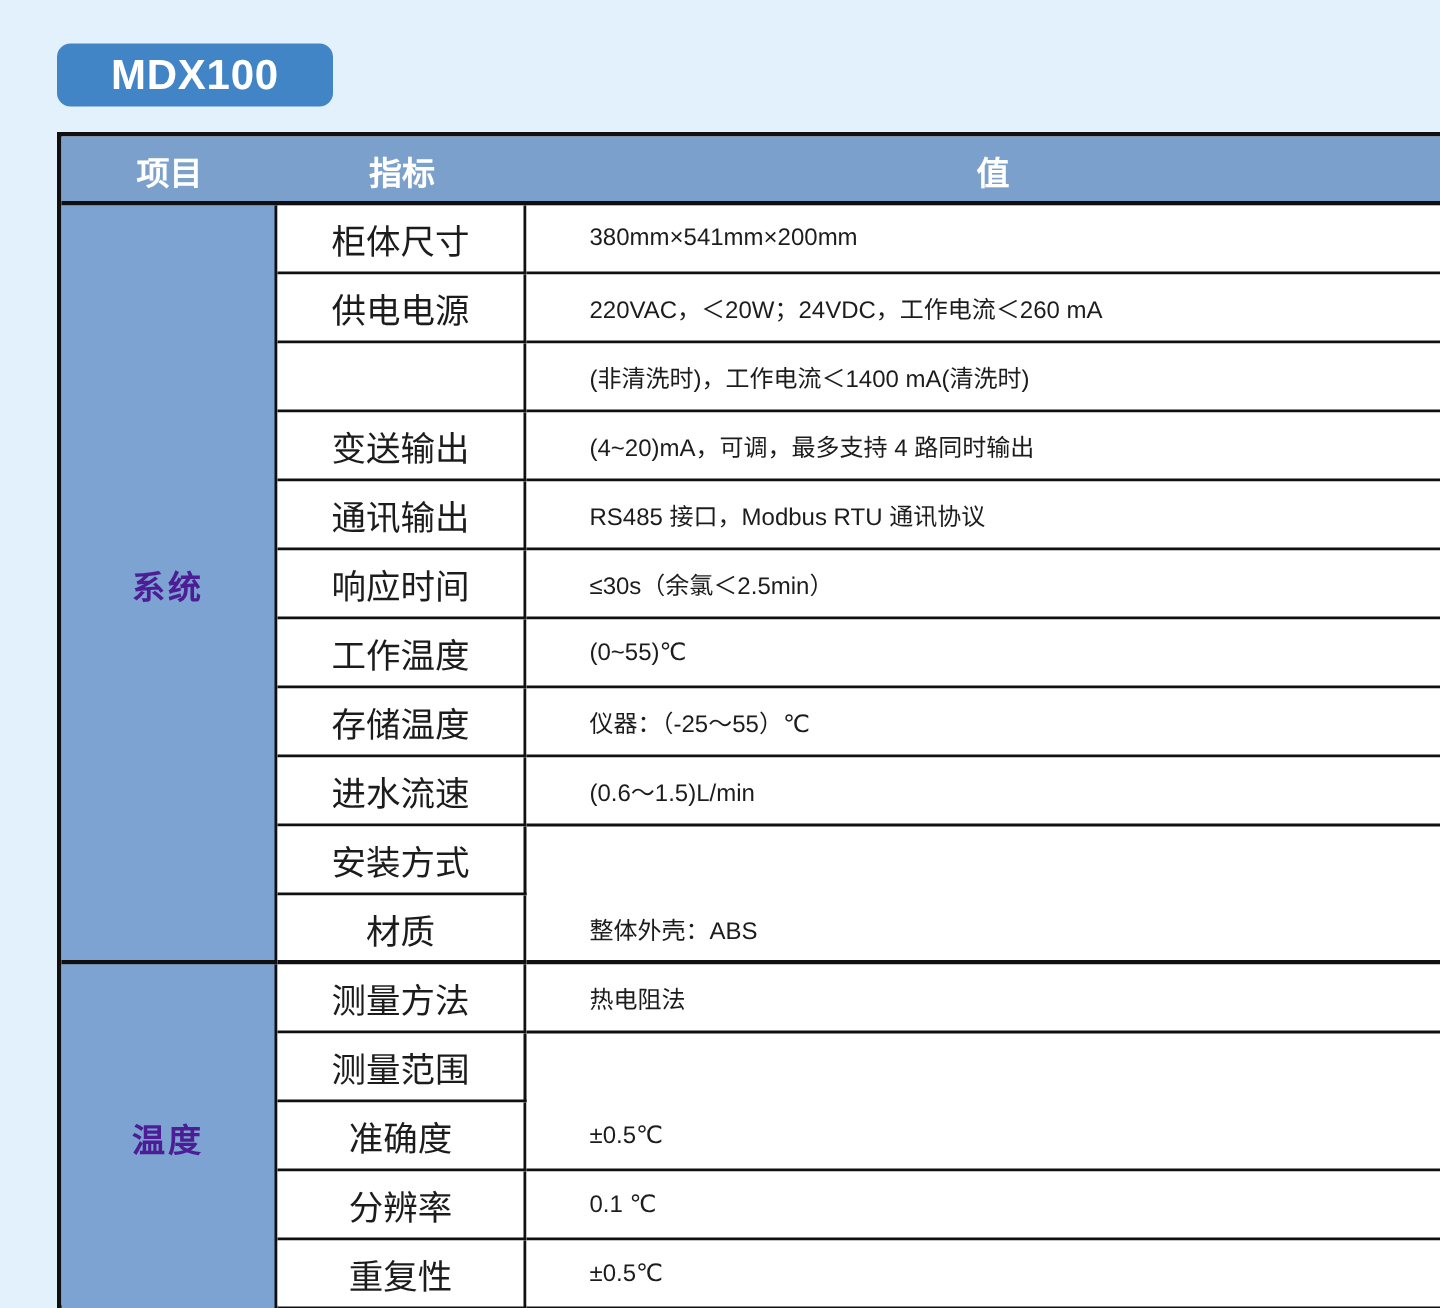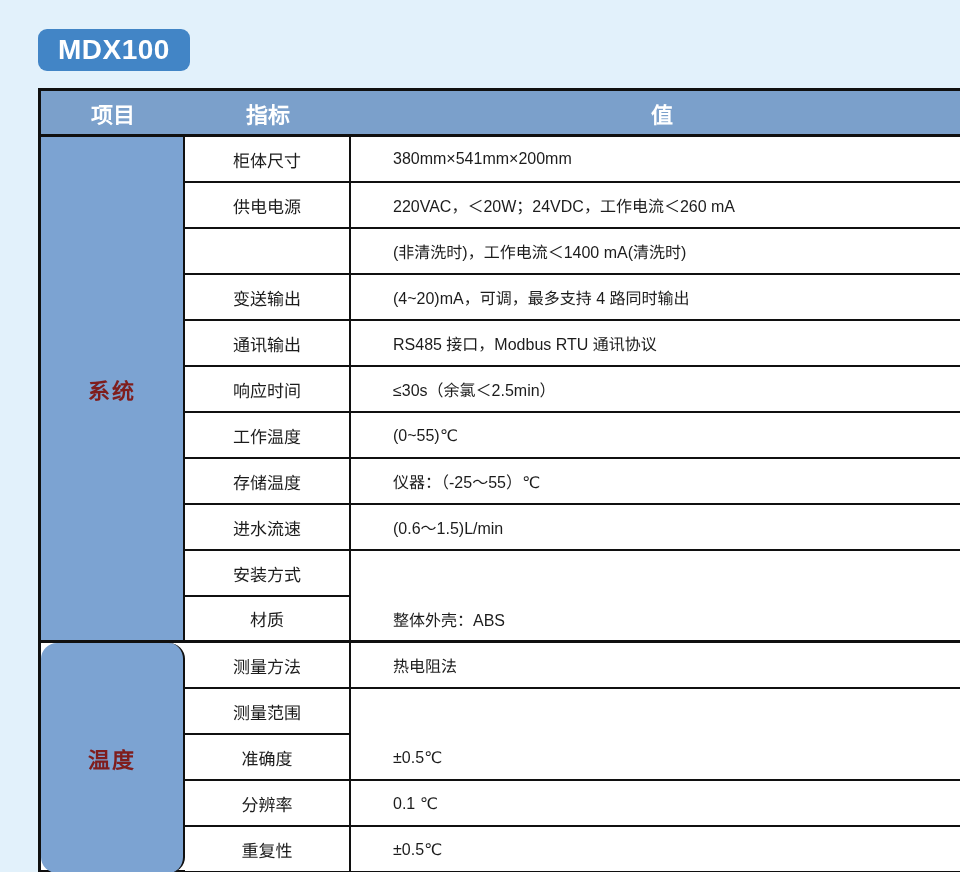--- a/index.html
+++ b/index.html
@@ -8,21 +8,21 @@
     width: 960px; height: 872px;
     overflow: hidden;
     background: #e2f1fb;
     font-family: "Liberation Sans", "DejaVu Sans", sans-serif;
     color: #1c1c1c;
   }
   .badge {
     position: absolute;
     left: 38px; top: 29px;
     min-width: 140px; height: 42px;
-    padding: 0 20px;
+    padding: 0 36px;
     background: #4285c6;
     border-radius: 9px;
     color: #ffffff;
     font-size: 28px;
     font-weight: bold;
     display: flex; align-items: center; justify-content: center;
     letter-spacing: 0.5px;
   }
   .spec-table {
     position: absolute;
@@ -43,33 +43,33 @@
   .thead .h-item  { flex: 0 0 144px; display:flex; align-items:center; justify-content:center; }
   .thead .h-ind   { flex: 0 0 166px; display:flex; align-items:center; justify-content:center; }
   .thead .h-val   { flex: 1;         display:flex; align-items:center; justify-content:center; }
   .tbody {
     display: grid;
     grid-template-columns: 144px 166px 1fr;
     grid-auto-rows: 46px;
   }
   .sec-cell {
     background: #7ca3d2;
-    color: #7f1d1d;
+    color: #4c1d95;
     font-size: 22px;
     font-weight: bold;
     display: flex; align-items: center; justify-content: center;
     border-right: 2px solid #101010;
     letter-spacing: 2px;
   }
   .sec-sys  { grid-column: 1; grid-row: 1 / span 11; border-bottom: 3px solid #101010; }
-  .sec-temp { grid-column: 1; grid-row: 12 / span 5; border-radius: 16px; }
+  .sec-temp { grid-column: 1; grid-row: 12 / span 5; }
   .c-label {
     grid-column: 2;
     display: flex; align-items: center; justify-content: center;
-    font-size: 17px;
+    font-size: 23px;
     border-right: 2px solid #101010;
     border-bottom: 2px solid #101010;
     background: #ffffff;
     white-space: nowrap;
   }
   .c-value {
     grid-column: 3;
     display: flex; align-items: center;
     padding-left: 42px;
     font-size: 16px;

